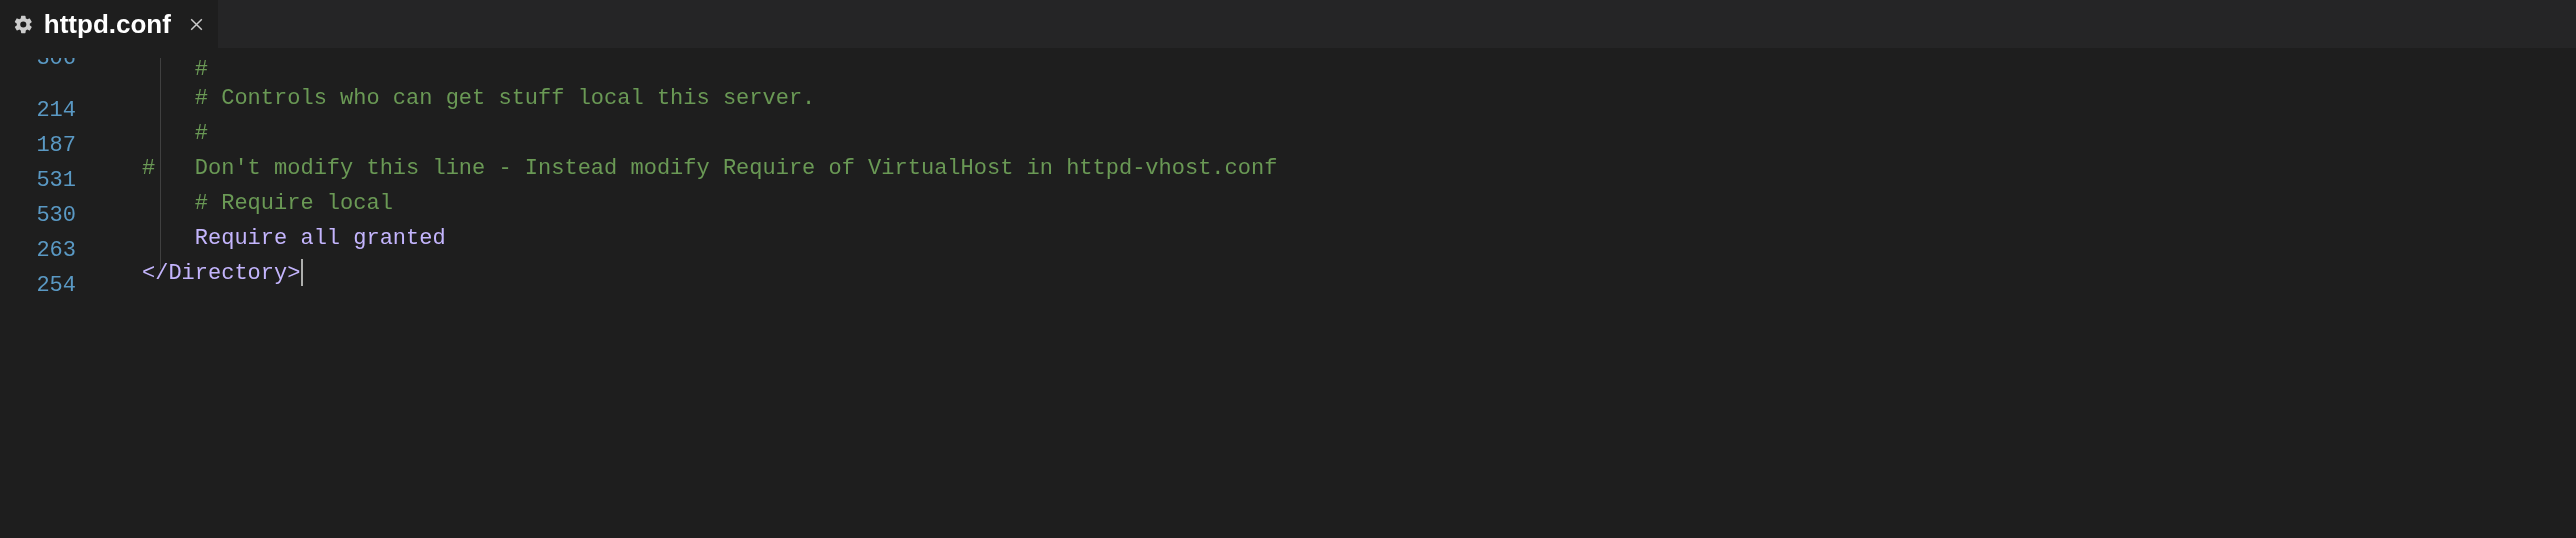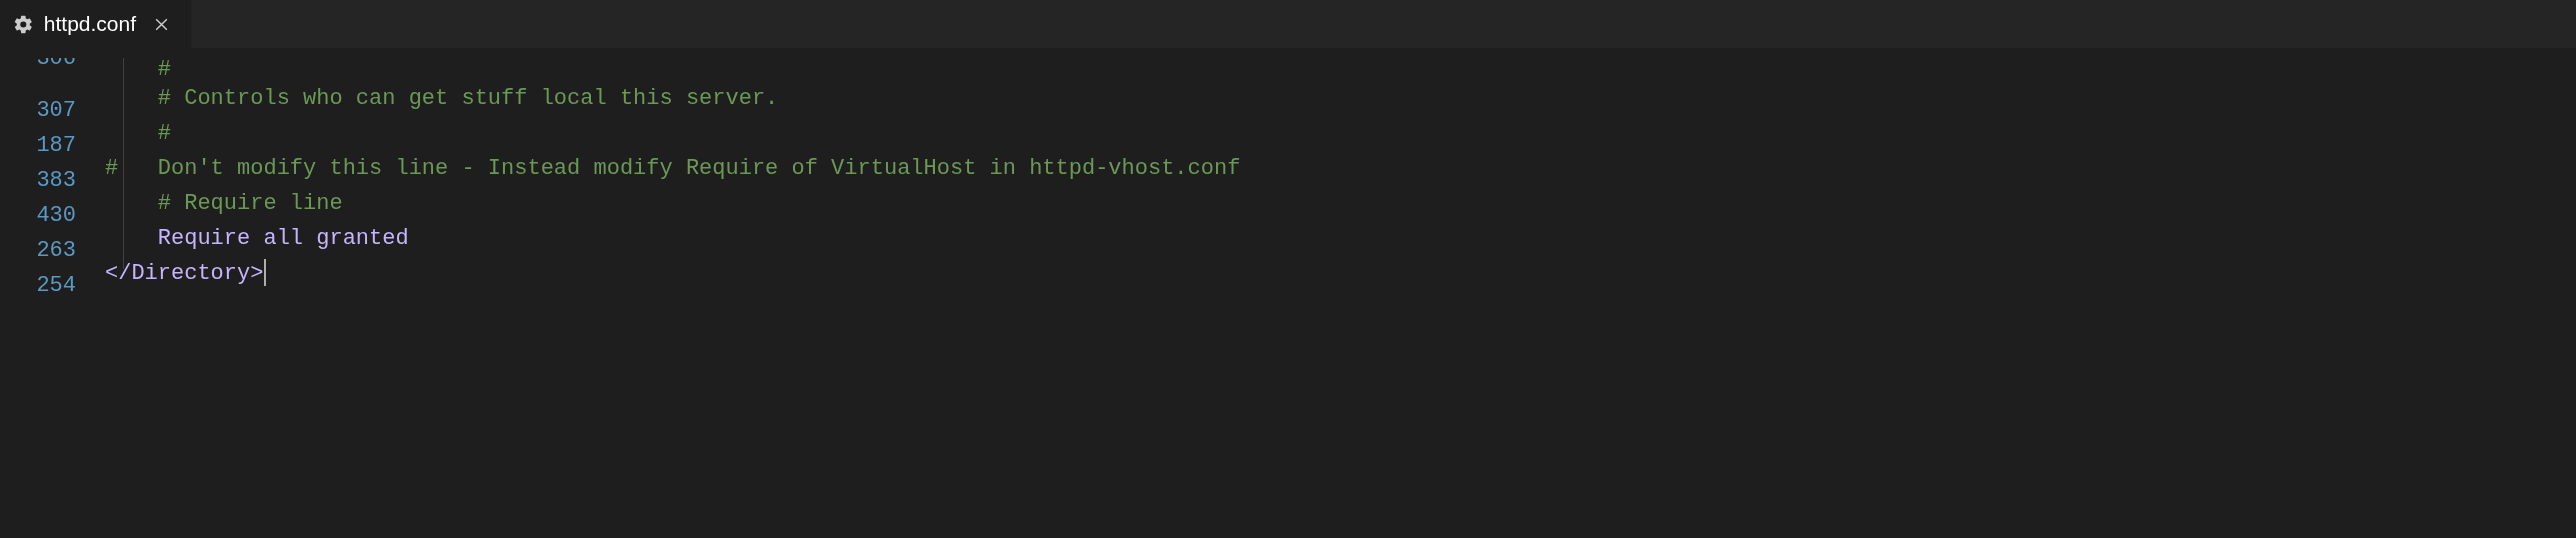--- a/index.html
+++ b/index.html
@@ -29,22 +29,23 @@
   .tab-icon {
     display: flex;
     align-items: center;
   }
   .tab-icon svg {
     width: 21px;
     height: 21px;
   }
   .tab-label {
     color: #ffffff;
-    font-size: 21px;
+    font-size: 26px;
     font-family: -apple-system, 'Segoe UI', sans-serif;
+    font-weight: bold;
   }
   .tab-close {
     margin-left: 7.6px;
     display: flex;
     align-items: center;
     cursor: pointer;
   }
   .tab-close svg {
     width: 17px;
     height: 17px;
@@ -93,21 +94,21 @@
   .plain   { color: #c4b5fd; }
   .cursor {
     display: inline-block;
     width: 1.9px;
     height: 27px;
     background: #aeafad;
     vertical-align: middle;
     margin-left: 1px;
   }
   .spacer-top .ln, .spacer-top .gut { height: 23px; line-height: 23px; }
-  .pt { padding-top: 9.5px; }
+  .pt { padding-top: 9.5px; gap: 37px; }
 </style>
 </head>
 <body>
 
 <div class="tabbar">
   <div class="tab">
     <span class="tab-icon">
       <svg viewBox="0 0 24 24" fill="#cccccc">
           <path d="M19.14,12.94a7.07,7.07,0,0,0,.05-.94,7.07,7.07,0,0,0-.05-.94l2.11-1.65a.5.5,0,0,0,.12-.64l-2-3.46a.5.5,0,0,0-.61-.22l-2.49,1a7,7,0,0,0-1.62-.94l-.38-2.65A.5.5,0,0,0,13.77,2H9.77a.5.5,0,0,0-.5.42L8.89,5.07a7,7,0,0,0-1.62.94l-2.49-1a.5.5,0,0,0-.61.22l-2,3.46a.5.5,0,0,0,.12.64L4.4,11a7.07,7.07,0,0,0-.05.94,7.07,7.07,0,0,0,.05.94L2.29,14.53a.5.5,0,0,0-.12.64l2,3.46a.5.5,0,0,0,.61.22l2.49-1a7,7,0,0,0,1.62.94l.38,2.65a.5.5,0,0,0,.5.42h4a.5.5,0,0,0,.5-.42l.38-2.65a7,7,0,0,0,1.62-.94l2.49,1a.5.5,0,0,0,.61-.22l2-3.46a.5.5,0,0,0-.12-.64ZM11.77,15.5A3.5,3.5,0,1,1,15.27,12,3.5,3.5,0,0,1,11.77,15.5Z"></path>
         </svg>
@@ -117,33 +118,33 @@
       <svg viewBox="0 0 16 16" stroke="#cccccc" stroke-width="1.4" fill="none">
           <path d="M3 3 L13 13 M13 3 L3 13"></path>
         </svg>
     </span>
   </div>
 </div>
 
 <div class="editor pt">
   <div class="gutter">
     <div class="gut cut"><span>306</span></div>
-    <div class="gut">307</div>
+    <div class="gut">214</div>
     <div class="gut">187</div>
-    <div class="gut">383</div>
-    <div class="gut">430</div>
+    <div class="gut">531</div>
+    <div class="gut">530</div>
     <div class="gut">263</div>
     <div class="gut">254</div>
   </div>
   <div class="lines">
     <div class="indent-guide"></div>
     <div class="spacer-top">
       <div class="ln"><span class="comment">    #</span></div>
     </div>
     <div class="ln"><span class="comment">    # Controls who can get stuff local this server.</span></div>
     <div class="ln"><span class="comment">    #</span></div>
     <div class="ln"><span class="comment">#   Don't modify this line - Instead modify Require of VirtualHost in httpd-vhost.conf</span></div>
-    <div class="ln"><span class="comment">    # Require line</span></div>
+    <div class="ln"><span class="comment">    # Require local</span></div>
     <div class="ln"><span class="plain"><span>    </span><span>Require all granted</span></span></div>
     <div class="ln"><span class="plain"><span>&lt;/</span><span>Directory</span><span>&gt;</span></span><span class="cursor"></span></div>
   </div>
 </div>
 
 
 </body></html>

